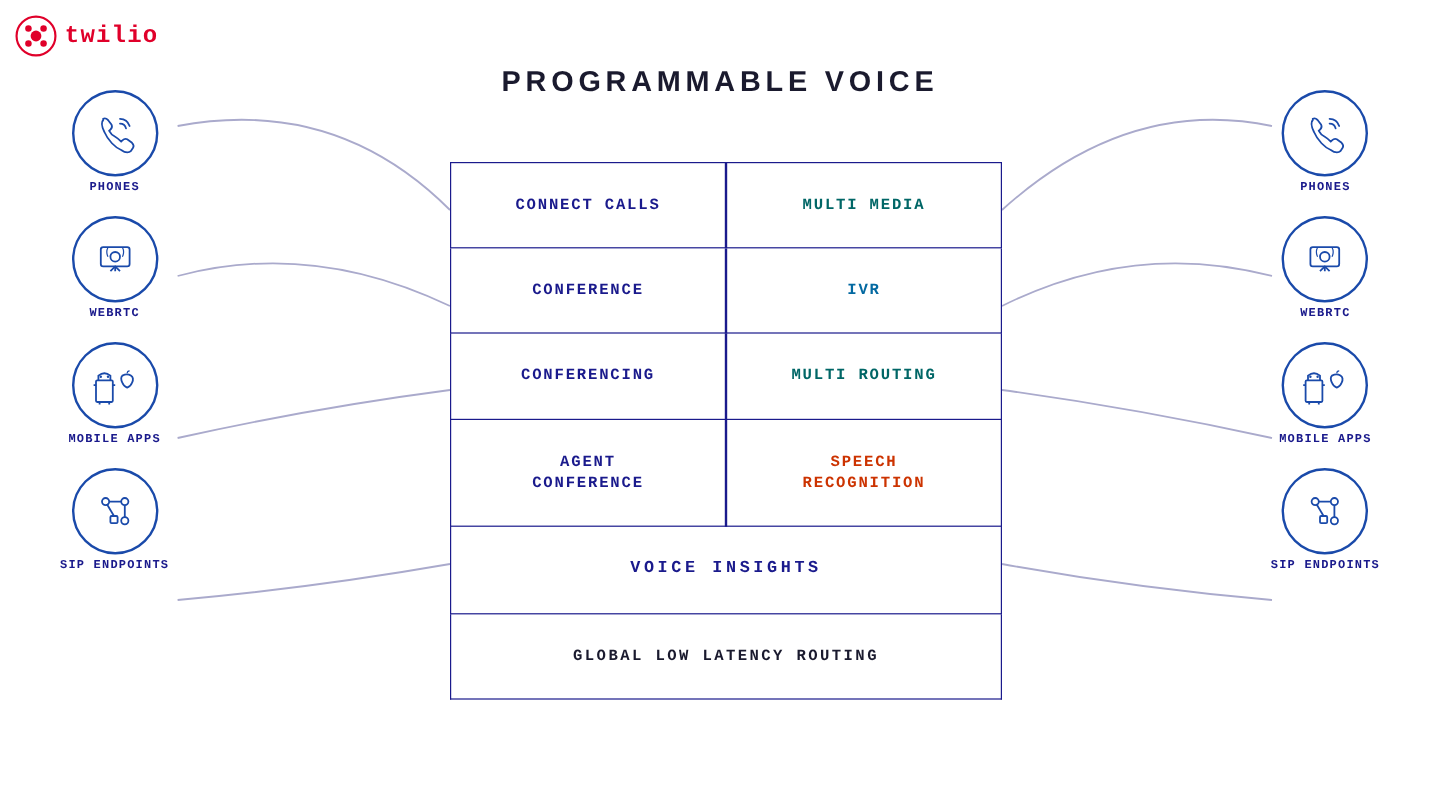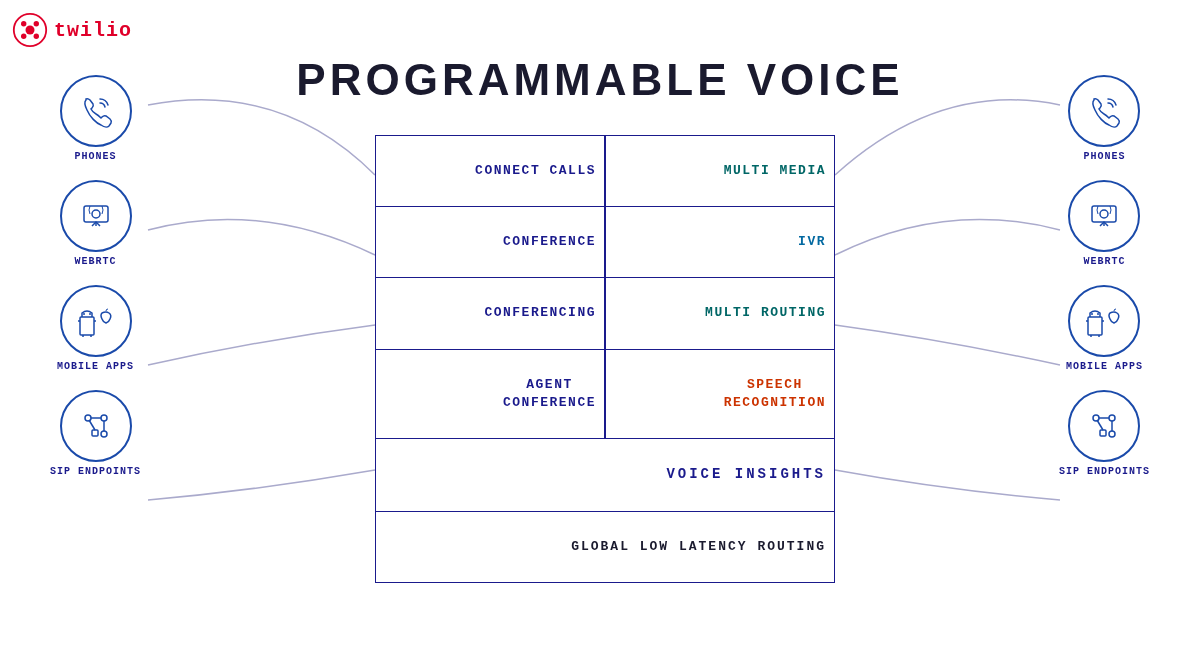--- a/index.html
+++ b/index.html
@@ -32,21 +32,21 @@
       letter-spacing: 1px;
     }
 
     
     .main-title {
       position: absolute;
       top: 55px;
       left: 0;
       right: 0;
       text-align: center;
-      font-size: 44px;
+      font-size: 24px;
       font-weight: 900;
       letter-spacing: 4px;
       color: #1a1a2e;
       font-family: 'Arial Black', Arial, sans-serif;
     }
 
     
     .center-grid {
       position: absolute;
       top: 135px;
@@ -56,21 +56,21 @@
 
     .grid-row {
       display: flex;
       gap: 0;
     }
 
     .grid-cell {
       border: 1.5px solid #1a1a8c;
       display: flex;
       align-items: center;
-      justify-content: flex-end;
+      justify-content: center;
       text-align: center;
       font-size: 13px;
       font-weight: bold;
       letter-spacing: 1.5px;
       color: #1a1a8c;
       padding: 26px 8px;
       font-family: 'Courier New', Courier, monospace;
       line-height: 1.4;
     }
 

